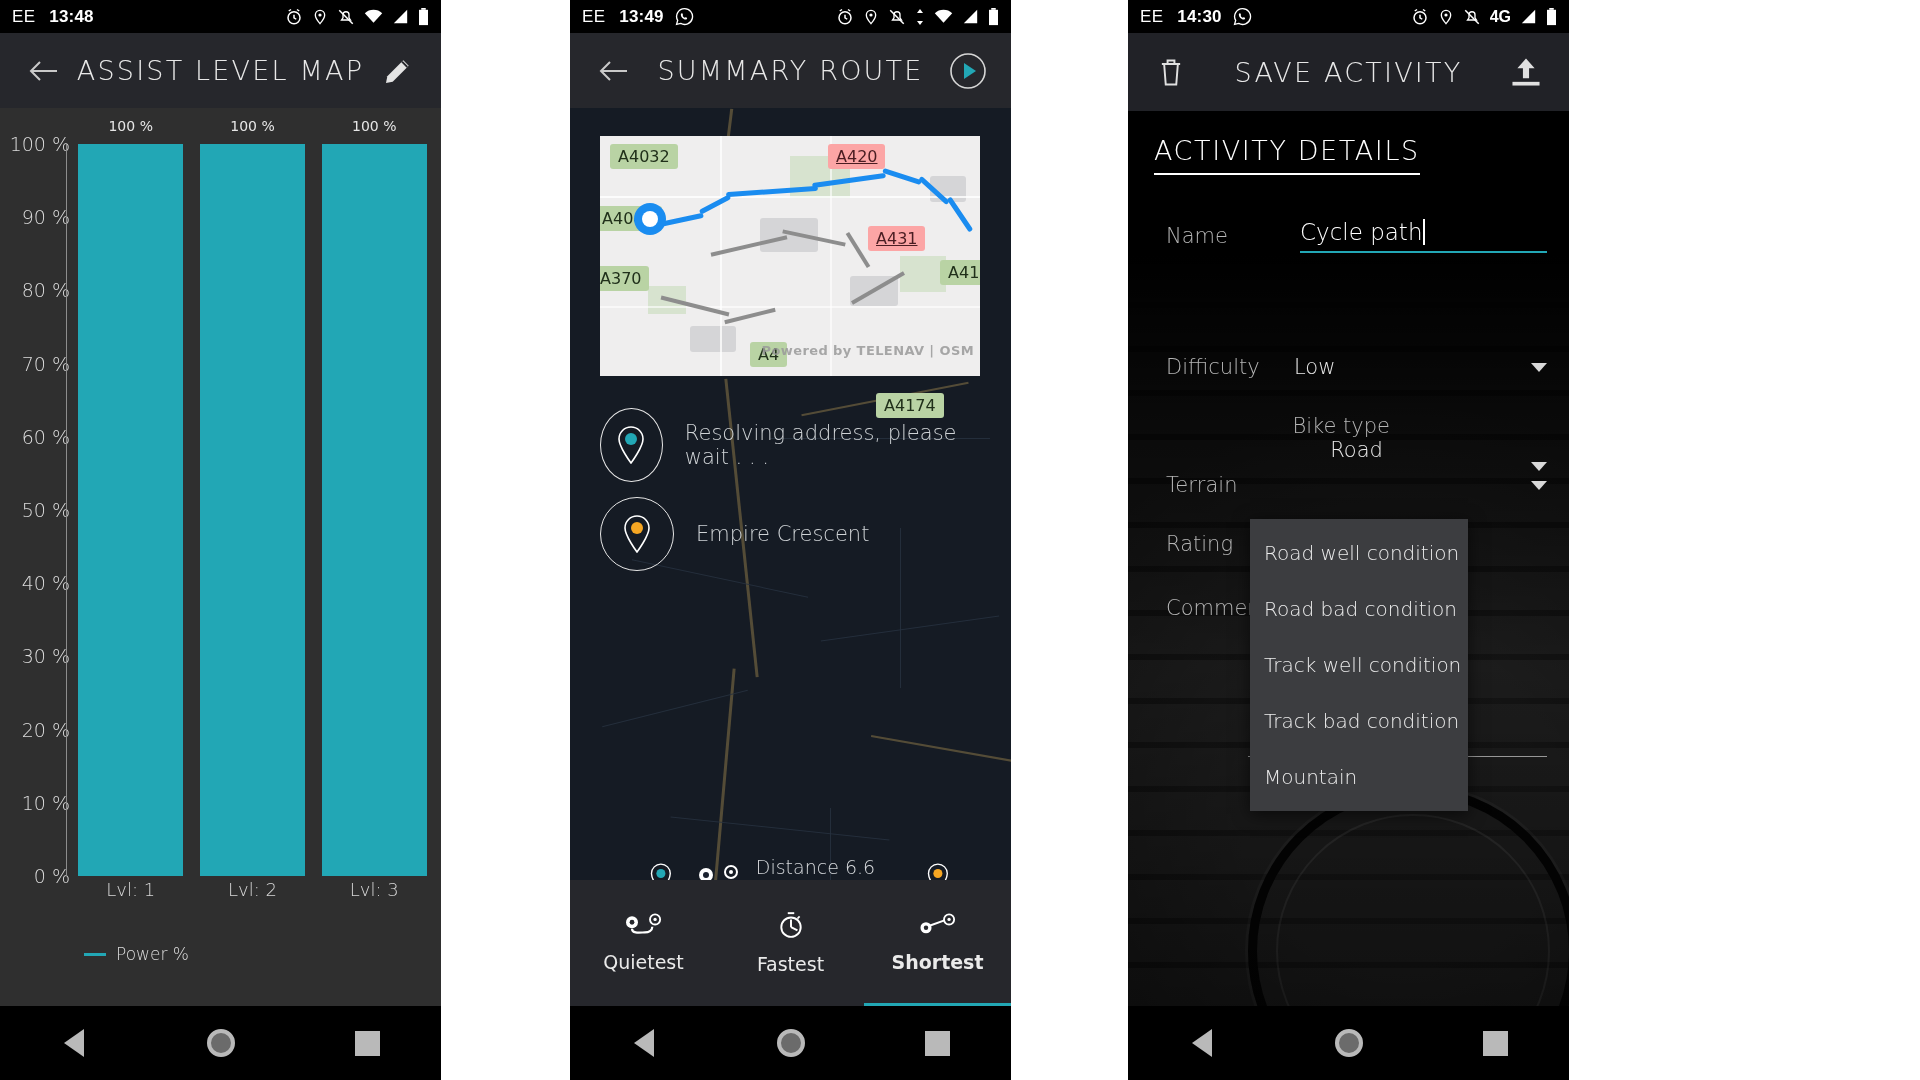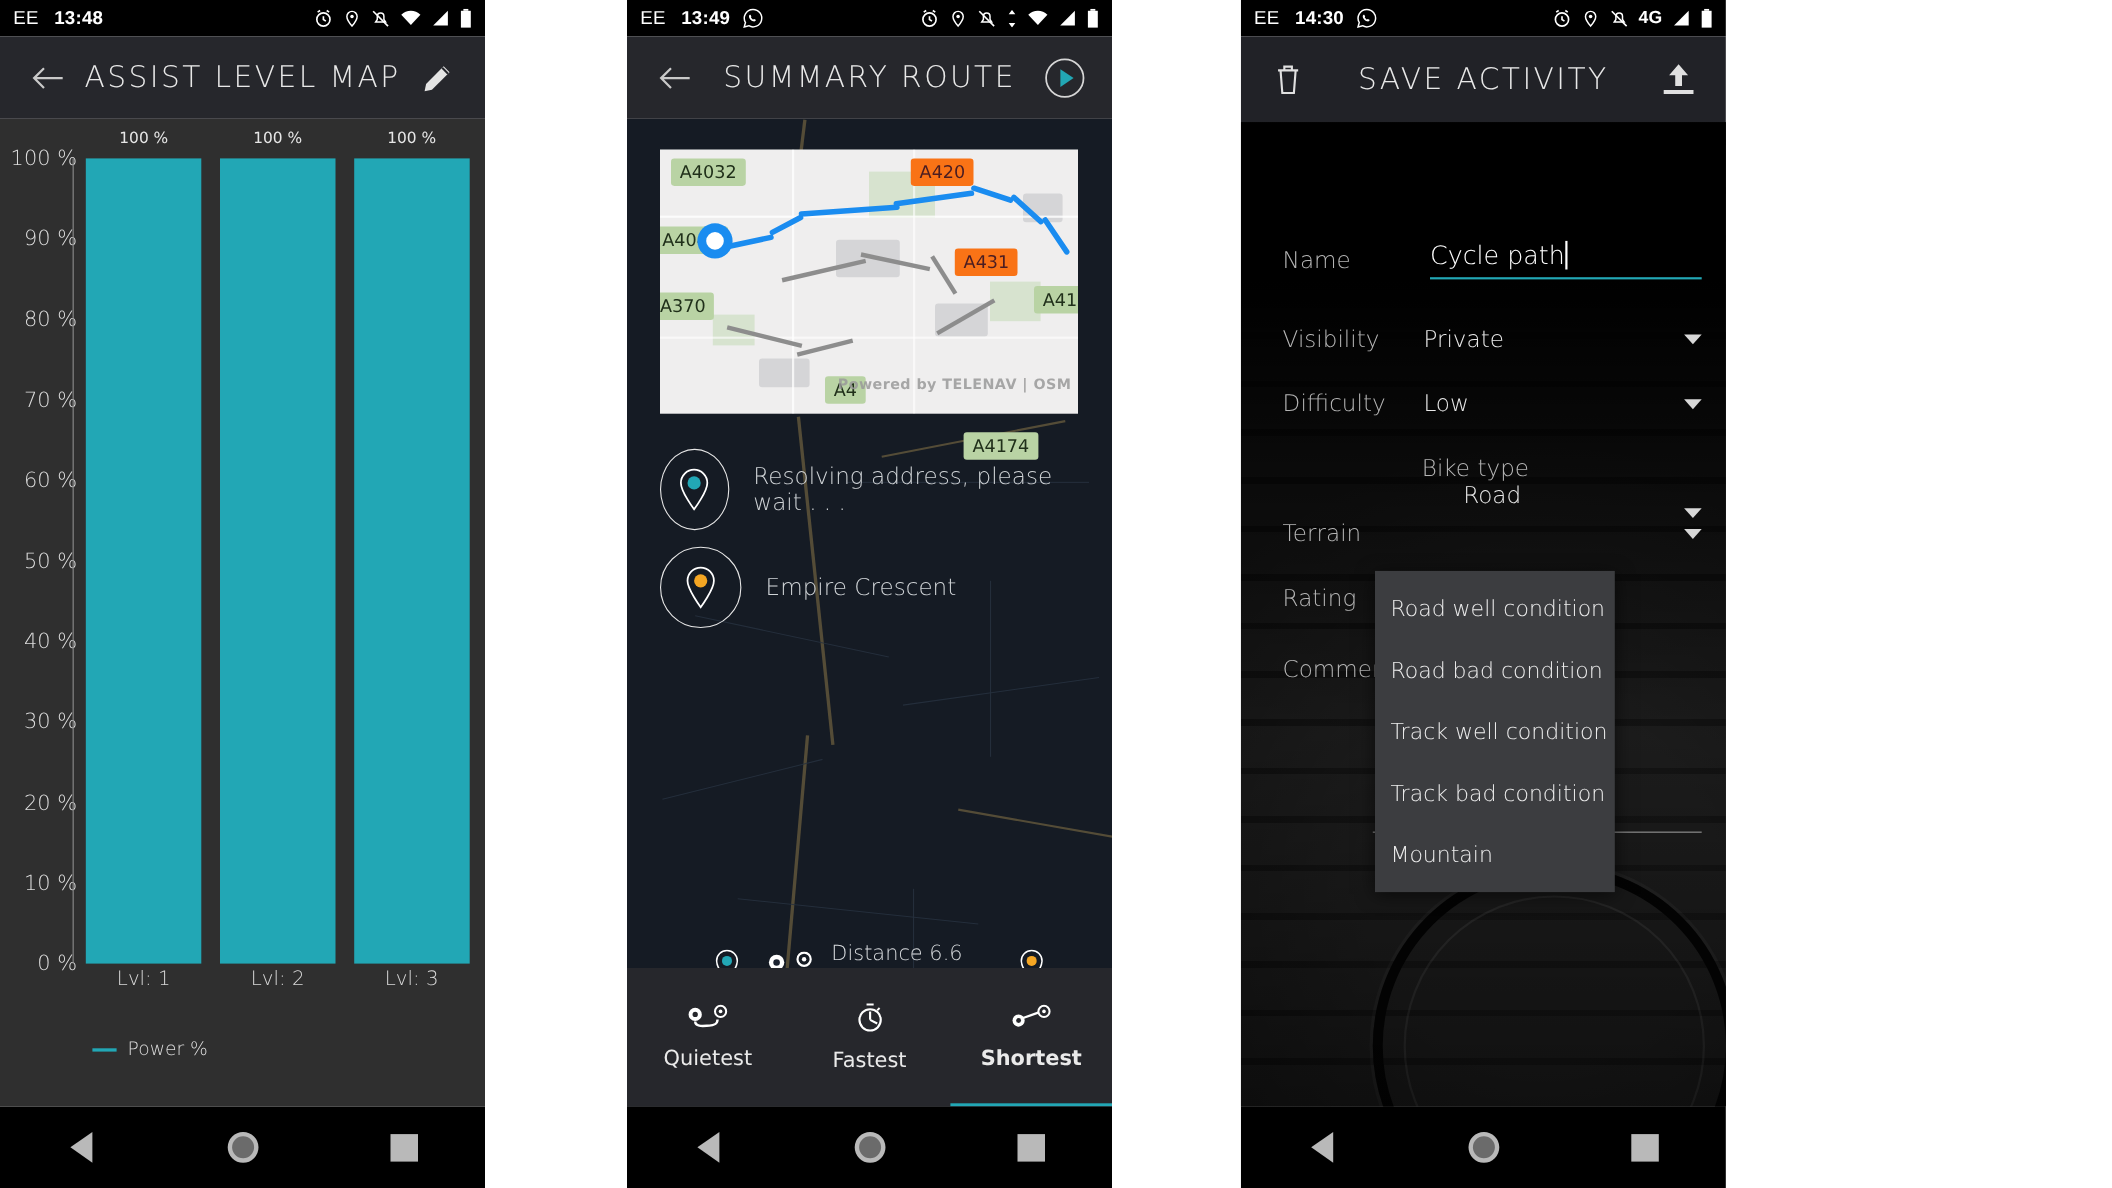--- a/index.html
+++ b/index.html
@@ -83,21 +83,21 @@
     background:#eceaea; overflow:hidden; }
   .mt-green { position:absolute; background:#d7e3cf; }
   .mt-grey  { position:absolute; background:#d5d5d7; border-radius:3px; }
   .mt-white { position:absolute; background:#ffffff; }
   .mt-route { position:absolute; background:#1a8cf0; height:5px;
     border-radius:3px; }
   .mt-river { position:absolute; background:#8d8d8d; }
   .shield { position:absolute; background:#b9d3a4; color:#20301a;
     font-size:16px; font-weight:400; padding:3px 8px; border-radius:3px;
     font-family:"DejaVu Sans", sans-serif; }
-  .shield.red { background:#f97316; color:#4a1d22; }
+  .shield.red { background:#fca5a5; color:#4a1d22;text-decoration:underline; }
   .gps-dot { position:absolute; width:32px;height:32px;border-radius:50%;
     background:#1a8cf0; display:flex;align-items:center;justify-content:center; }
   .gps-dot i { width:16px;height:16px;border-radius:50%;background:#fff;
     display:block; }
   .mt-attrib { position:absolute; right:6px; bottom:18px; color:#9a9a9a;
     font-size:13px; font-weight:600; letter-spacing:.4px; opacity:.85;
     font-family:"DejaVu Sans", sans-serif; }
 
   .addr-row { position:absolute; display:flex; align-items:center; gap:22px; }
   .pin-circle { width:74px;height:74px;border-radius:50%;
@@ -551,33 +551,29 @@
           </svg>
       </div>
     </div>
 
     <div class="p3-body">
       <div class="p3-bg"></div>
       <div class="wheel"></div>
       <div class="wheel2"></div>
       <div class="p3-vign"></div>
 
+      <div class="section-title">ACTIVITY DETAILS</div>
 
       <div class="frow" style="top:108px;">
         <div class="flabel">Name</div>
         <div class="fname">
           <span>Cycle path</span><span class="cursor"></span>
         </div>
       </div>
 
-      <div class="frow" style="top:185px;">
-        <div class="flabel">Visibility</div>
-        <div class="fvalue">Private</div>
-        <span class="caret"></span>
-      </div>
 
       <div class="frow" style="top:244px;">
         <div class="flabel">Difficulty</div>
         <div class="fvalue">Low</div>
         <span class="caret"></span>
       </div>
 
       <div class="frow" style="top:303px;flex-direction:column;">
         <div class="flabel">Bike type</div>
         <div class="fvalue">Road</div>

